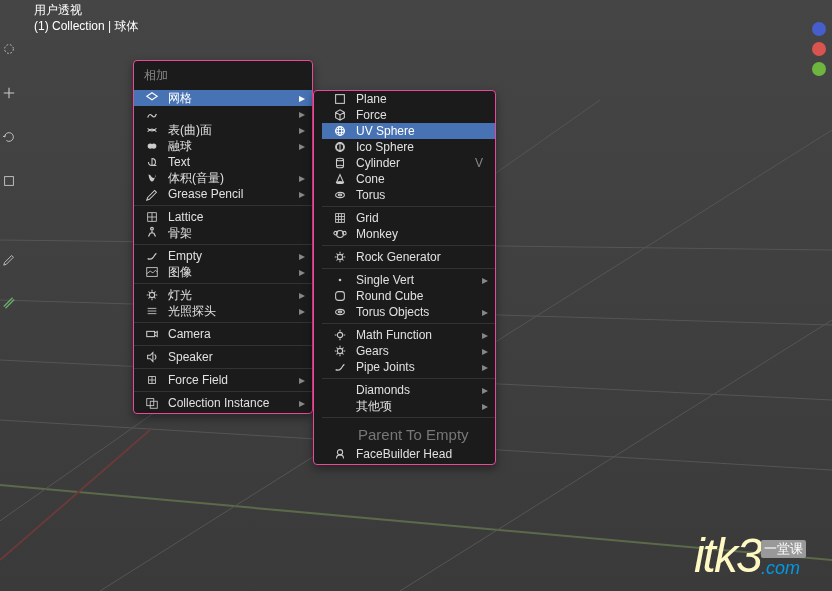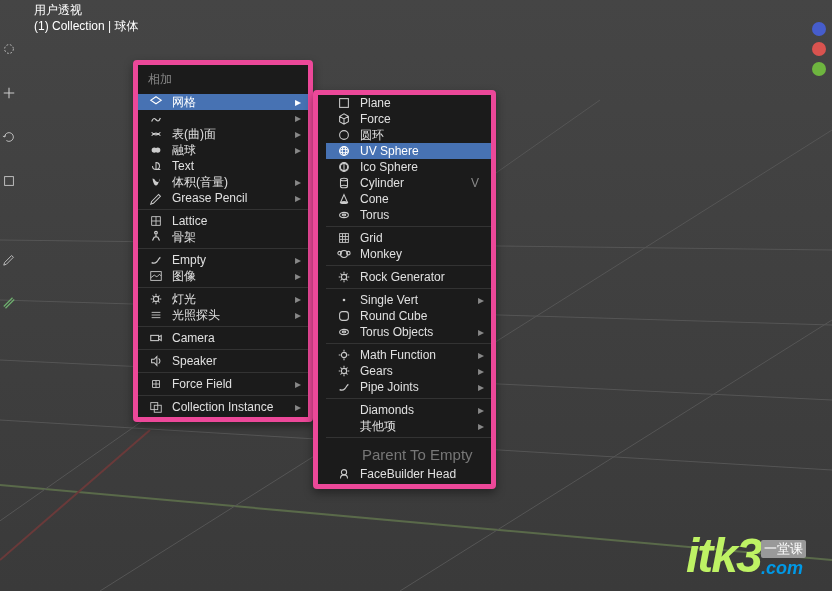--- a/index.html
+++ b/index.html
@@ -8,38 +8,38 @@
 .grid-lines { position: absolute; inset: 0; pointer-events: none; }
 .grid-lines svg { width: 100%; height: 100%; }
 .header-text { position: absolute; top: 2px; left: 34px; color: #fff; font-size: 12px; line-height: 16px; }
 .header-sub { color: #fff; }
 .toolbar-left { position: absolute; left: 0; top: 0; width: 22px; display: flex; flex-direction: column; gap: 26px; padding-top: 40px; }
 .tool-btn { width: 18px; height: 18px; display: flex; align-items: center; justify-content: center; color: #ccc; cursor: pointer; }
 .tool-btn svg { width: 14px; height: 14px; }
 .tool-group-sep { height: 8px; }
 .axis-balls { position: absolute; top: 22px; right: 6px; display: flex; flex-direction: column; gap: 6px; }
 .axis-ball { width: 14px; height: 14px; border-radius: 50%; }
-.menu { position: absolute; background: #1b1b1b; border: 5px solid #ec4899; border-radius: 4px; box-shadow: 0 4px 10px rgba(0,0,0,.4); min-width: 180px; padding-bottom: 2px; }
+.menu { position: absolute; background: #1b1b1b; border: 1px solid #ec4899; border-radius: 4px; box-shadow: 0 4px 10px rgba(0,0,0,.4); min-width: 180px; padding-bottom: 2px; }
 .menu-title { padding: 6px 10px 6px; color: #888; font-size: 12px; }
 .menu-item { display: flex; align-items: center; padding: 4px 8px 4px 10px; height: 16px; position: relative; cursor: pointer; }
 .menu-item:hover, .menu-item.hl { background: #4772b3; color: #fff; }
 .menu-item .icon { width: 16px; margin-right: 8px; display: inline-flex; justify-content: center; }
 .menu-item .label { flex: 1; white-space: nowrap; }
 .menu-item .shortcut { color: #888; padding-right: 4px; }
 .menu-item .sub { color: #888; position: absolute; right: 7px; font-size: 12px; }
 .menu-item.hl .sub { color: #fff; }
 .menu-sep { height: 1px; background: #333; margin: 3px 0; }
 .menu-heading { padding: 5px 10px 3px 36px; color: #777; font-size: 15px; }
 #menu1 { top: 60px; left: 133px; width: 180px; }
 #menu2 { top: 90px; left: 313px; width: 183px; padding-left: 8px; }
 .watermark { position: absolute; bottom: 8px; right: 26px; }
-.watermark .wm-main { color: #bef264; font-size: 48px; font-weight: 700; font-style: italic; letter-spacing: -2px; display: inline-block; }
+.watermark .wm-main { color: #fef9c3; font-size: 48px; font-weight: 400; font-style: italic; letter-spacing: -2px; display: inline-block; }
 .watermark .wm-side { display: inline-block; vertical-align: bottom; position: relative; top: -4px; margin-left: -3px; }
 .watermark .wm-cn { color: #fff; font-size: 13px; display: block; text-align: right; background: #999; padding: 0 3px; border-radius: 2px; }
-.watermark .wm-com { color: #0099e6; font-size: 18px; font-weight: 700; font-style: italic; display: block; }
+.watermark .wm-com { color: #0099e6; font-size: 18px; font-weight: 400; font-style: italic; display: block; }
 </style>
 </head>
 <body>
 <div class="viewport">
 <div class="grid-lines">
 <svg>
 <line x1="0" y1="420" x2="832" y2="470" stroke="#555" stroke-width="1"></line>
 <line x1="0" y1="360" x2="832" y2="400" stroke="#555" stroke-width="1"></line>
 <line x1="0" y1="300" x2="832" y2="325" stroke="#555" stroke-width="1"></line>
 <line x1="0" y1="240" x2="832" y2="250" stroke="#555" stroke-width="1"></line>
@@ -273,28 +273,20 @@
       <span class="label">Plane</span>
     </div>
 <div class="menu-item">
       <span class="icon">
         <svg width="14" height="14" viewBox="0 0 16 16" fill="none" stroke="#ccc" stroke-width="1.2">
           <path d="M3 5l5-3 5 3v6l-5 3-5-3zM3 5l5 3 5-3M8 8v6"></path>
         </svg>
       </span>
       <span class="label">Force</span>
     </div>
-<div class="menu-item">
-      <span class="icon">
-        <svg width="14" height="14" viewBox="0 0 16 16" fill="none" stroke="#ccc" stroke-width="1.2">
-          <circle cx="8" cy="8" r="5"></circle>
-        </svg>
-      </span>
-      <span class="label">圆环</span>
-    </div>
 <div class="menu-item hl">
       <span class="icon">
         <svg width="14" height="14" viewBox="0 0 16 16" fill="none" stroke="#fff" stroke-width="1.2">
           <circle cx="8" cy="8" r="5"></circle>
           <ellipse cx="8" cy="8" rx="5" ry="2"></ellipse>
           <ellipse cx="8" cy="8" rx="2" ry="5"></ellipse>
         </svg>
       </span>
       <span class="label">UV Sphere</span>
     </div>

